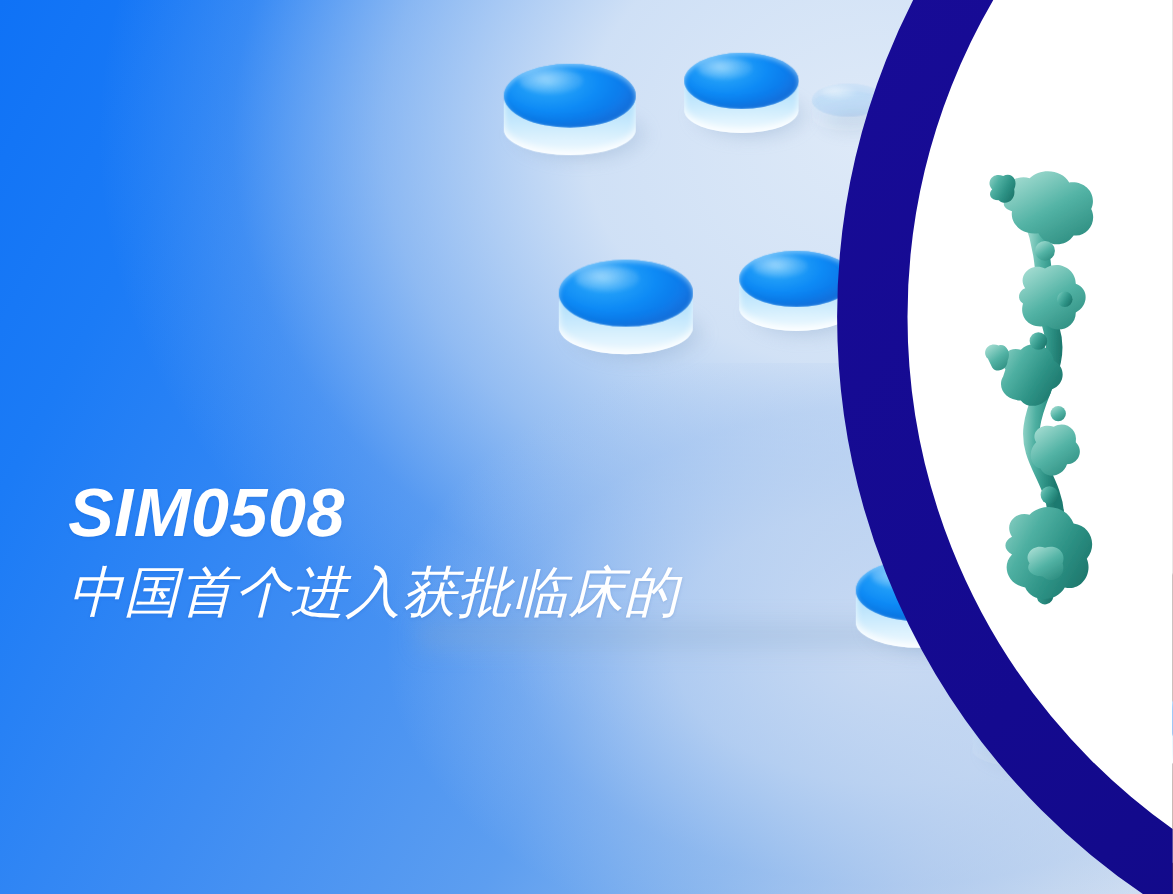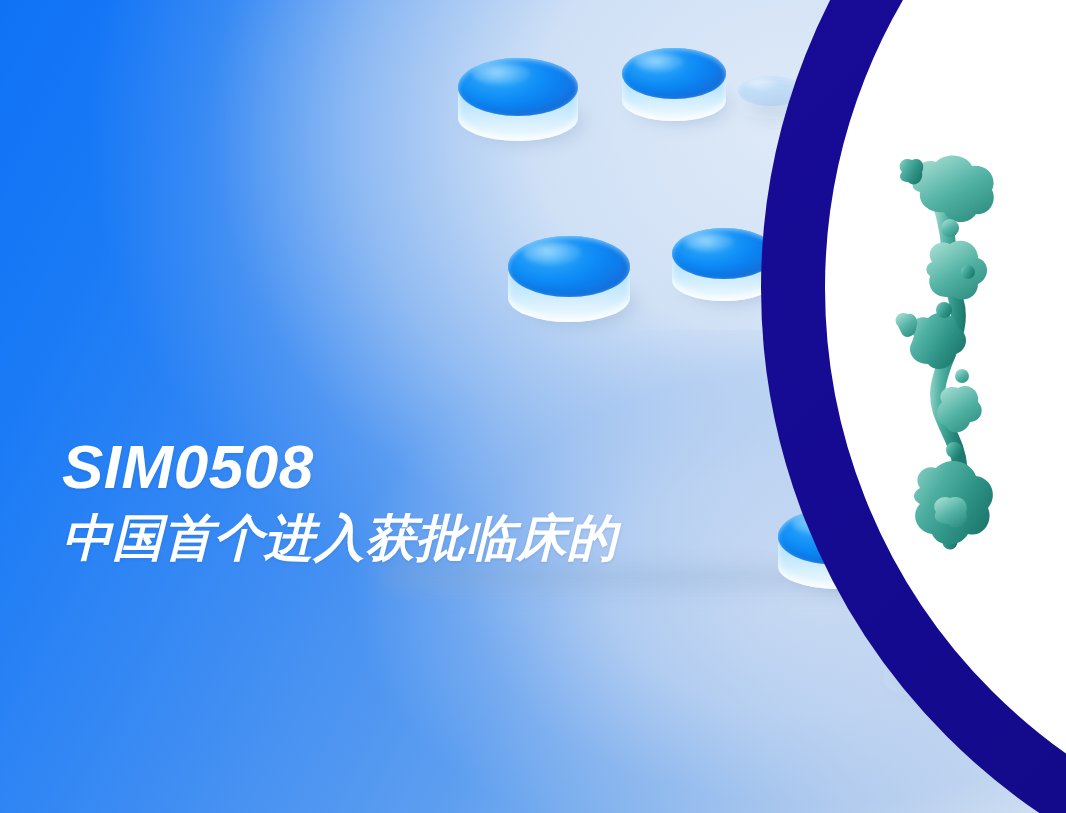--- a/index.html
+++ b/index.html
@@ -161,21 +161,21 @@
     font-style: italic;
     color: #ffffff;
     letter-spacing: 0.5px;
     line-height: 1.0;
     margin: 0 0 10px 0;
     text-shadow: 0 1px 3px rgba(10,70,160,0.18);
   }
   .subline {
     font-size: 50px;
     font-style: italic;
-    font-weight: 700;
+    font-weight: 400;
     color: #ffffff;
     line-height: 1.20;
     margin: 0;
     letter-spacing: 0.5px;
     text-shadow: 0 1px 3px rgba(10,70,160,0.16);
     white-space: nowrap;
   }
   .subline + .subline { margin-top: -4px; }
 </style>
 </head>

